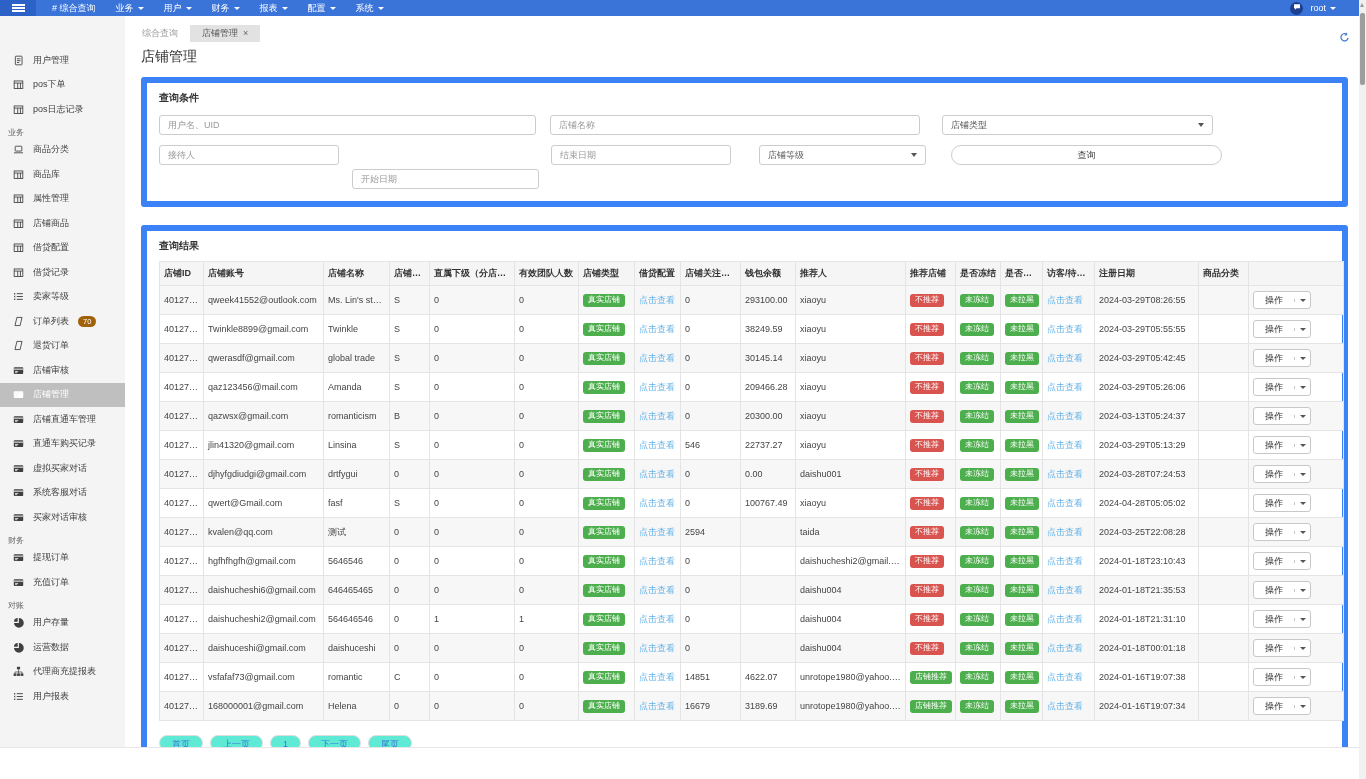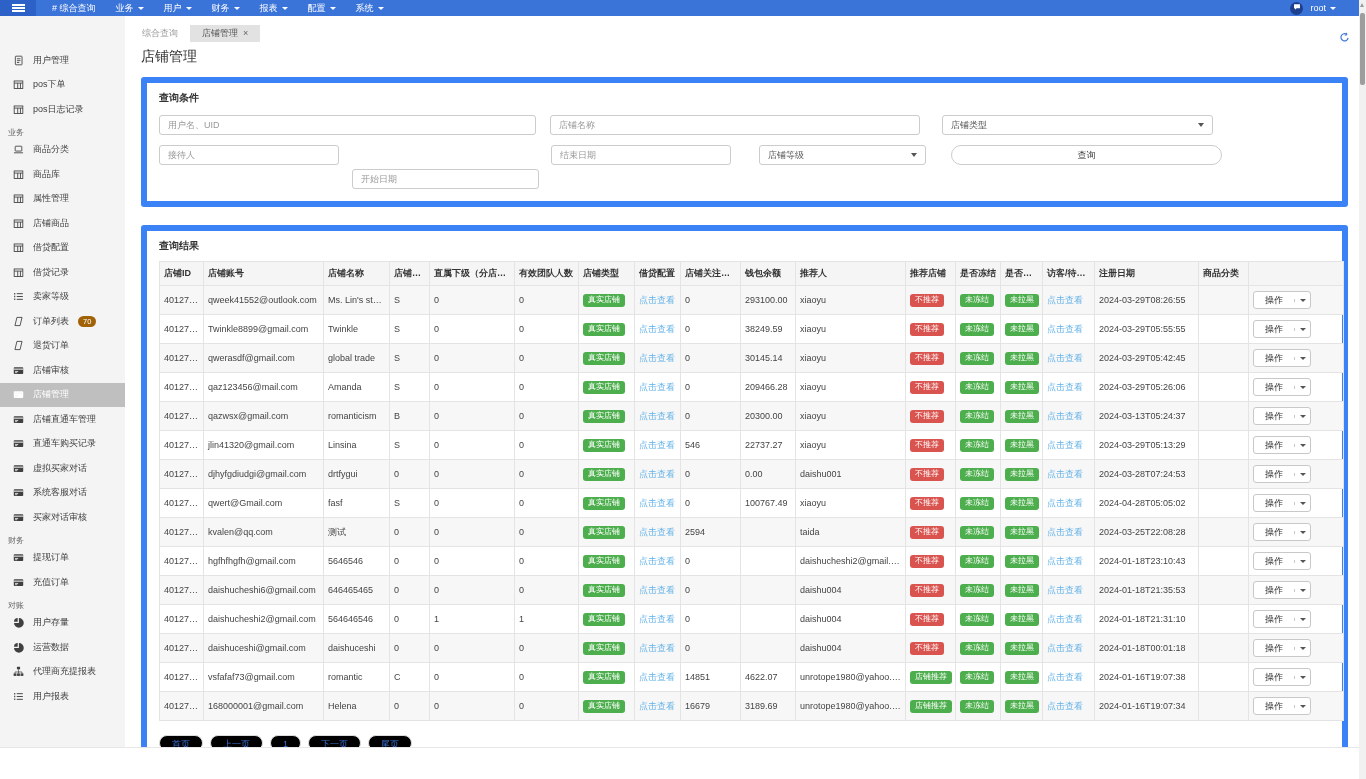--- a/index.html
+++ b/index.html
@@ -67,21 +67,21 @@
   .badge-green { background:#4cae4c; }
   .badge-red { background:#d9534f; }
   .view-link { color:#5fb0e8; cursor:pointer; }
 
   .action-btn { display:inline-flex; border:1px solid #c8c8c8; border-radius:3px; background:#fff; height:18px; align-items:center; cursor:pointer; }
   .action-main { padding:0 11px; font-size:9px; color:#333; display:flex; align-items:center; }
   .action-caret { width:16px; border-left:1px solid #c8c8c8; display:flex; align-items:center; justify-content:center; }
   .action-caret i { width:0; height:0; border-left:3px solid transparent; border-right:3px solid transparent; border-top:3.5px solid #555; }
 
   .pagination { display:flex; gap:7px; margin-top:14px; }
-  .pill { border:1px solid #ddd; border-radius:10px; height:16px; line-height:17px; padding:0 12px; font-size:9px; color:#3b74d9; background:#000000; cursor:pointer; }
+  .pill { border:1px solid #ddd; border-radius:10px; height:16px; line-height:17px; padding:0 12px; font-size:9px; color:#3b74d9; background:#5eead4; cursor:pointer; }
 
   
   .scrollbar { position:absolute; right:0; top:0; width:7px; height:779px; background:#f1f1f1; z-index:20; }
   .scroll-arrow { position:absolute; top:3px; left:1px; width:0; height:0; border-left:2.5px solid transparent; border-right:2.5px solid transparent; border-bottom:4px solid #9a9a9a; }
   .scroll-thumb { position:absolute; top:13px; left:1px; width:5px; height:72px; background:#9d9d9d; border-radius:2px; }
 </style>
 </head>
 <body>
 
 <div class="navbar">

